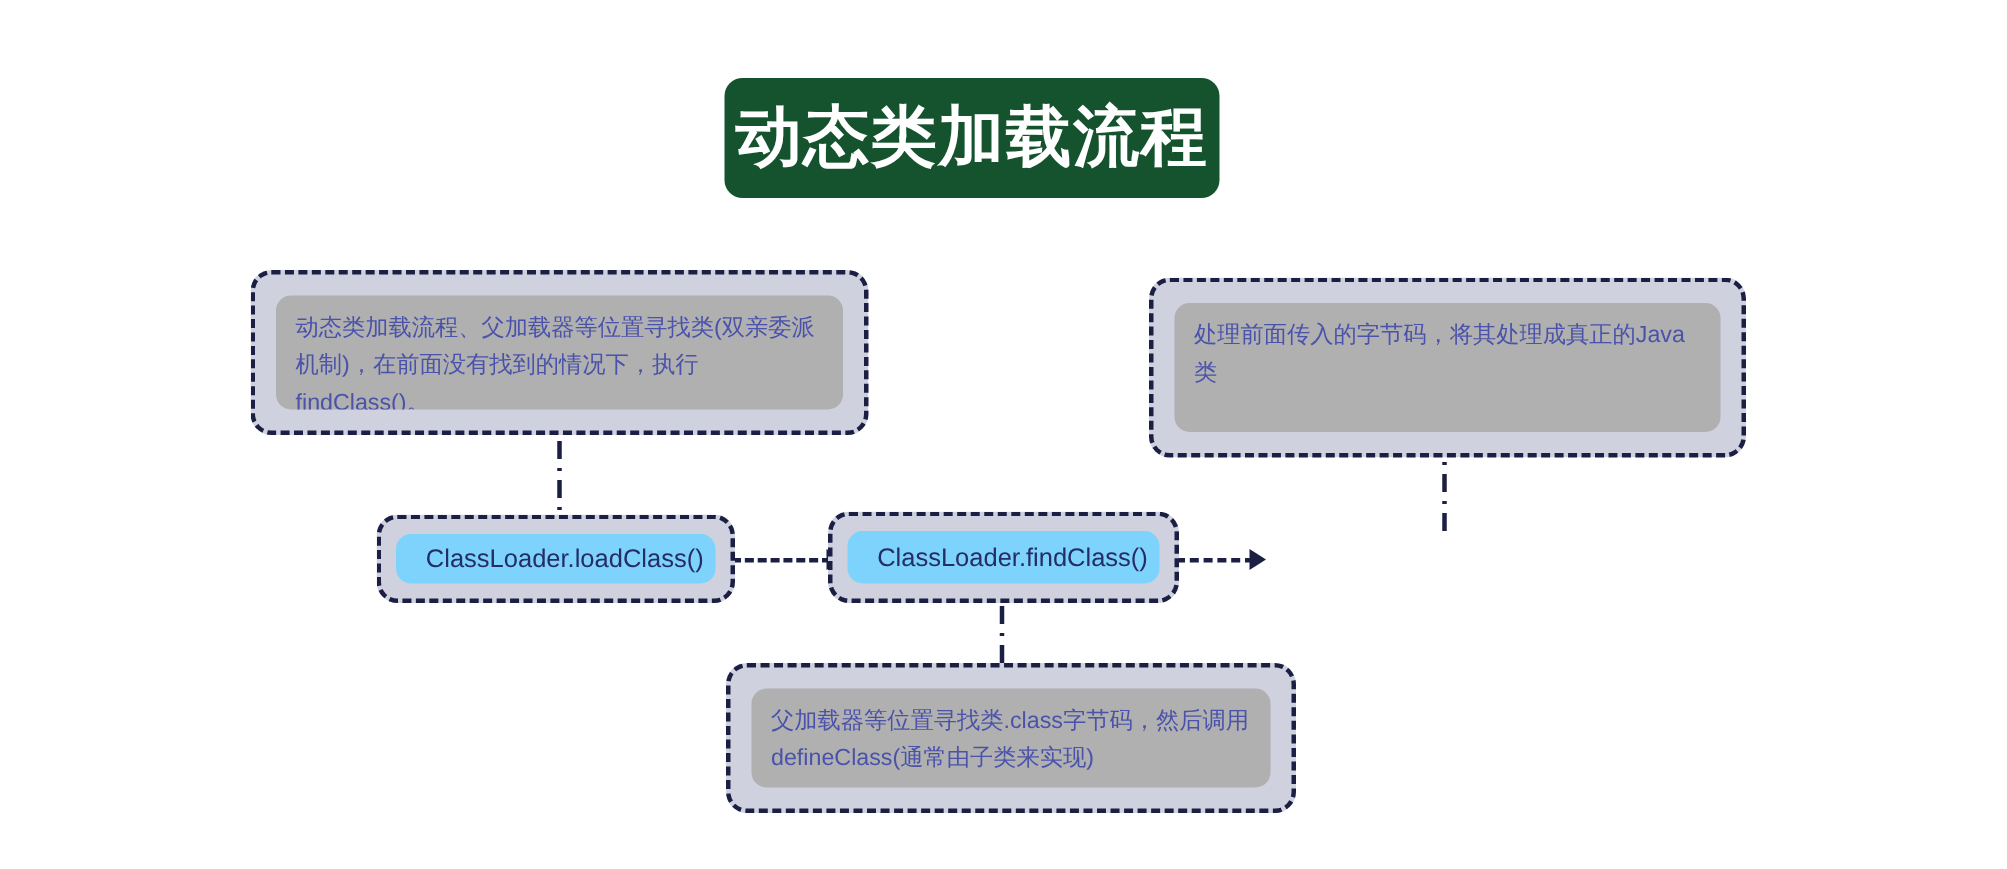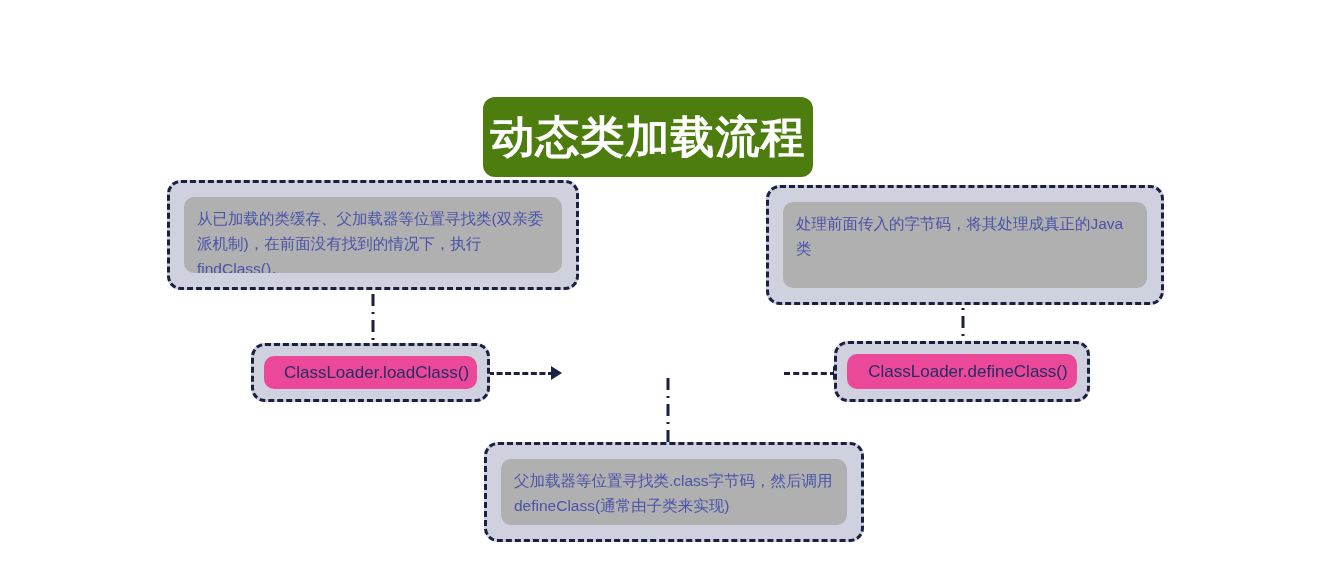--- a/index.html
+++ b/index.html
@@ -22,32 +22,31 @@
     height: 579px;
   }
 
   
   .title-banner {
     position: absolute;
     left: 483px;
     top: 52px;
     width: 330px;
     height: 80px;
-    background: #4d7c0f;
+    background: #14532d;
     border-radius: 12px;
     display: flex;
     align-items: center;
     justify-content: center;
     color: #ffffff;
     font-size: 44px;
     font-weight: 700;
     letter-spacing: 1px;
     line-height: 1;
     z-index: 5;
-    margin-top: 45px;
   }
 
   
   .shell {
     position: absolute;
     box-sizing: border-box;
     border: 3px dashed #1b1f43;
     border-radius: 14px;
     background: #cfd1df;
     z-index: 4;
@@ -64,21 +63,21 @@
     line-height: 1.62;
     padding: 9px 12px 9px 13px;
     overflow: hidden;
   }
 
   
   .node-plate {
     position: absolute;
     box-sizing: border-box;
     border-radius: 10px;
-    background: #ec4899;
+    background: #7dd3fc;
     color: #242d66;
     font-size: 17px;
     display: flex;
     align-items: center;
     justify-content: center;
     text-align: center;
     overflow: hidden;
     padding-left: 12px;
   }
   .conn-h {
@@ -123,33 +122,33 @@
     <line x1="668" y1="378" x2="668" y2="470" stroke="#1b1f43" stroke-width="3" stroke-dasharray="12 6 2 6"></line>
   </svg>
 
   <div class="conn-h" style="left:488px; top:372px; width:66px;"></div>
   <div class="arrowhead" style="left:551px; top:366px;"></div>
 
   <div class="conn-h" style="left:784px; top:372px; width:52px;"></div>
   <div class="arrowhead" style="left:833px; top:366px;"></div>
 
   <div class="shell" style="left:167px; top:180px; width:412px; height:110px;">
-    <div class="note-plate" style="left:14px; top:14px; right:14px; bottom:14px;">从已加载的类缓存、父加载器等位置寻找类(双亲委派机制)，在前面没有找到的情况下，执行findClass()。</div>
+    <div class="note-plate" style="left:14px; top:14px; right:14px; bottom:14px;">动态类加载流程、父加载器等位置寻找类(双亲委派机制)，在前面没有找到的情况下，执行findClass()。</div>
   </div>
 
   <div class="shell" style="left:766px; top:185px; width:398px; height:120px;">
     <div class="note-plate" style="left:14px; top:14px; right:14px; bottom:14px;">处理前面传入的字节码，将其处理成真正的Java类</div>
   </div>
 
   <div class="shell" style="left:484px; top:442px; width:380px; height:100px;">
     <div class="note-plate" style="left:14px; top:14px; right:14px; bottom:14px;">父加载器等位置寻找类.class字节码，然后调用defineClass(通常由子类来实现)</div>
   </div>
 
   <div class="shell" style="left:251px; top:343px; width:239px; height:59px;">
     <div class="node-plate" style="left:10px; top:10px; right:10px; bottom:10px;">ClassLoader.loadClass()</div>
   </div>
 
+  <div class="shell" style="left:552px; top:341px; width:234px; height:61px;">
+    <div class="node-plate" style="left:10px; top:10px; right:10px; bottom:10px;">ClassLoader.findClass()</div>
+  </div>
 
-  <div class="shell" style="left:834px; top:341px; width:256px; height:61px;">
-    <div class="node-plate" style="left:10px; top:10px; right:10px; bottom:10px;">ClassLoader.defineClass()</div>
-  </div>
 
 </div>
 
 </body></html>

